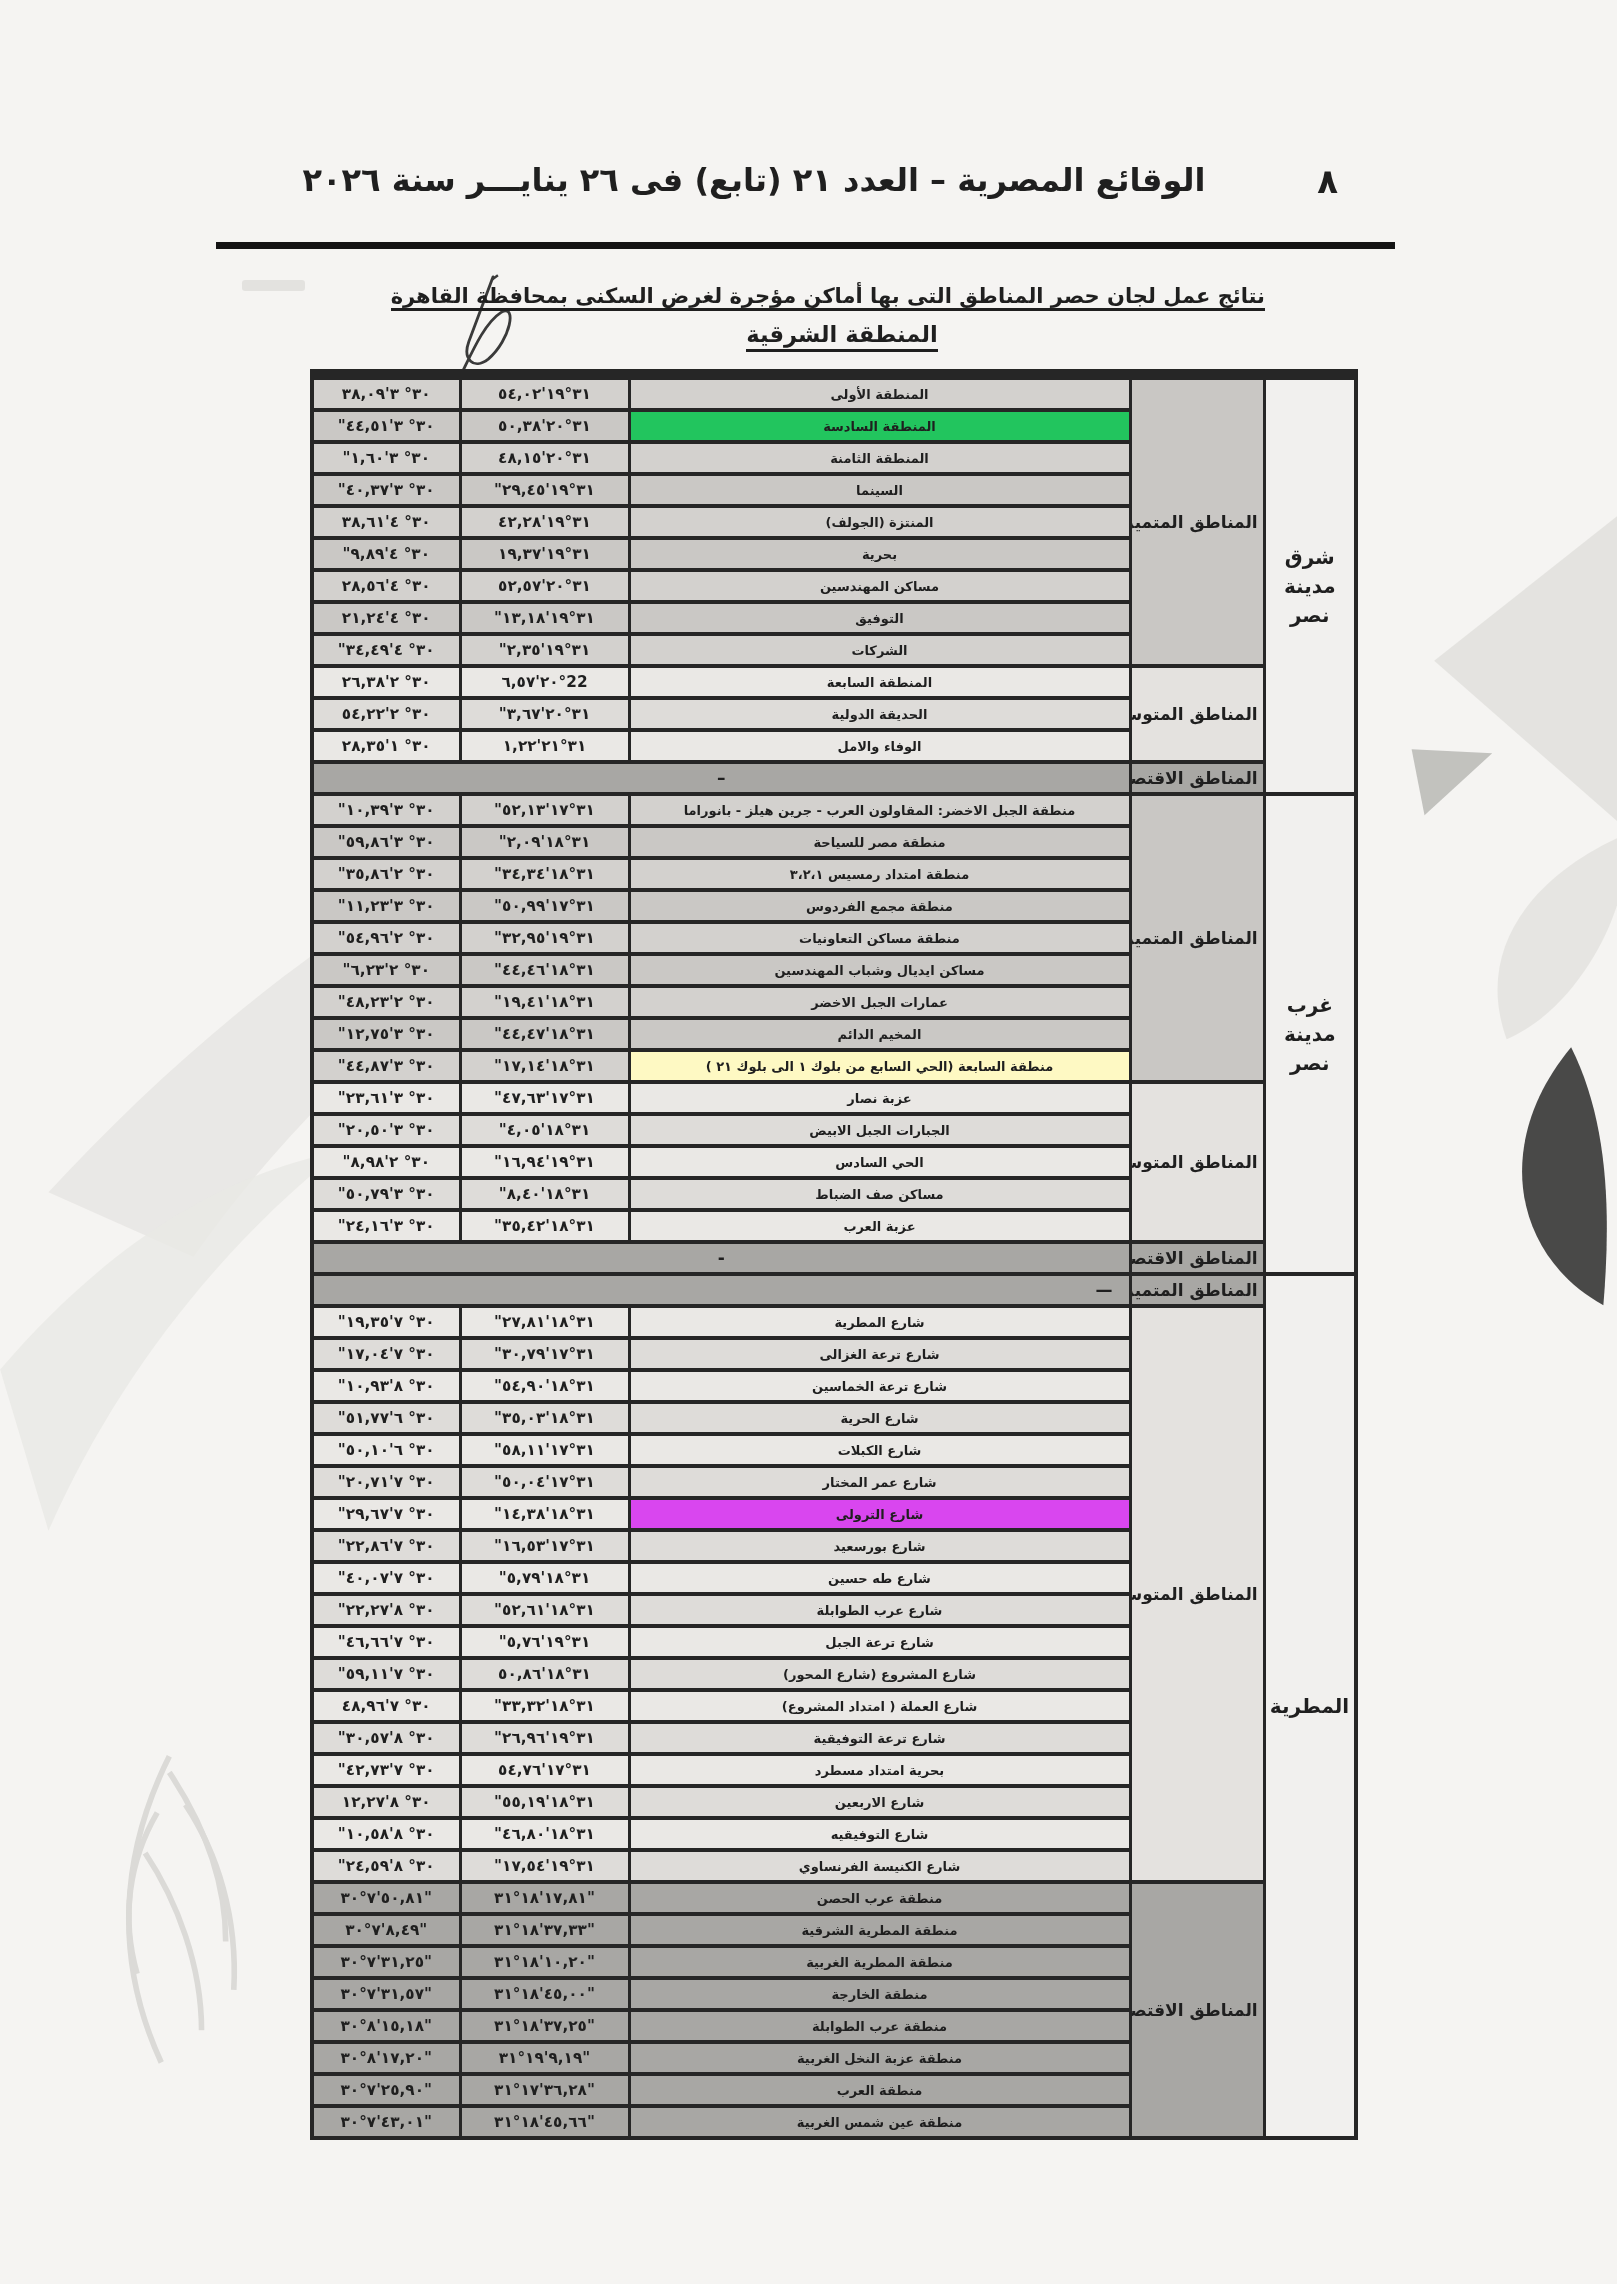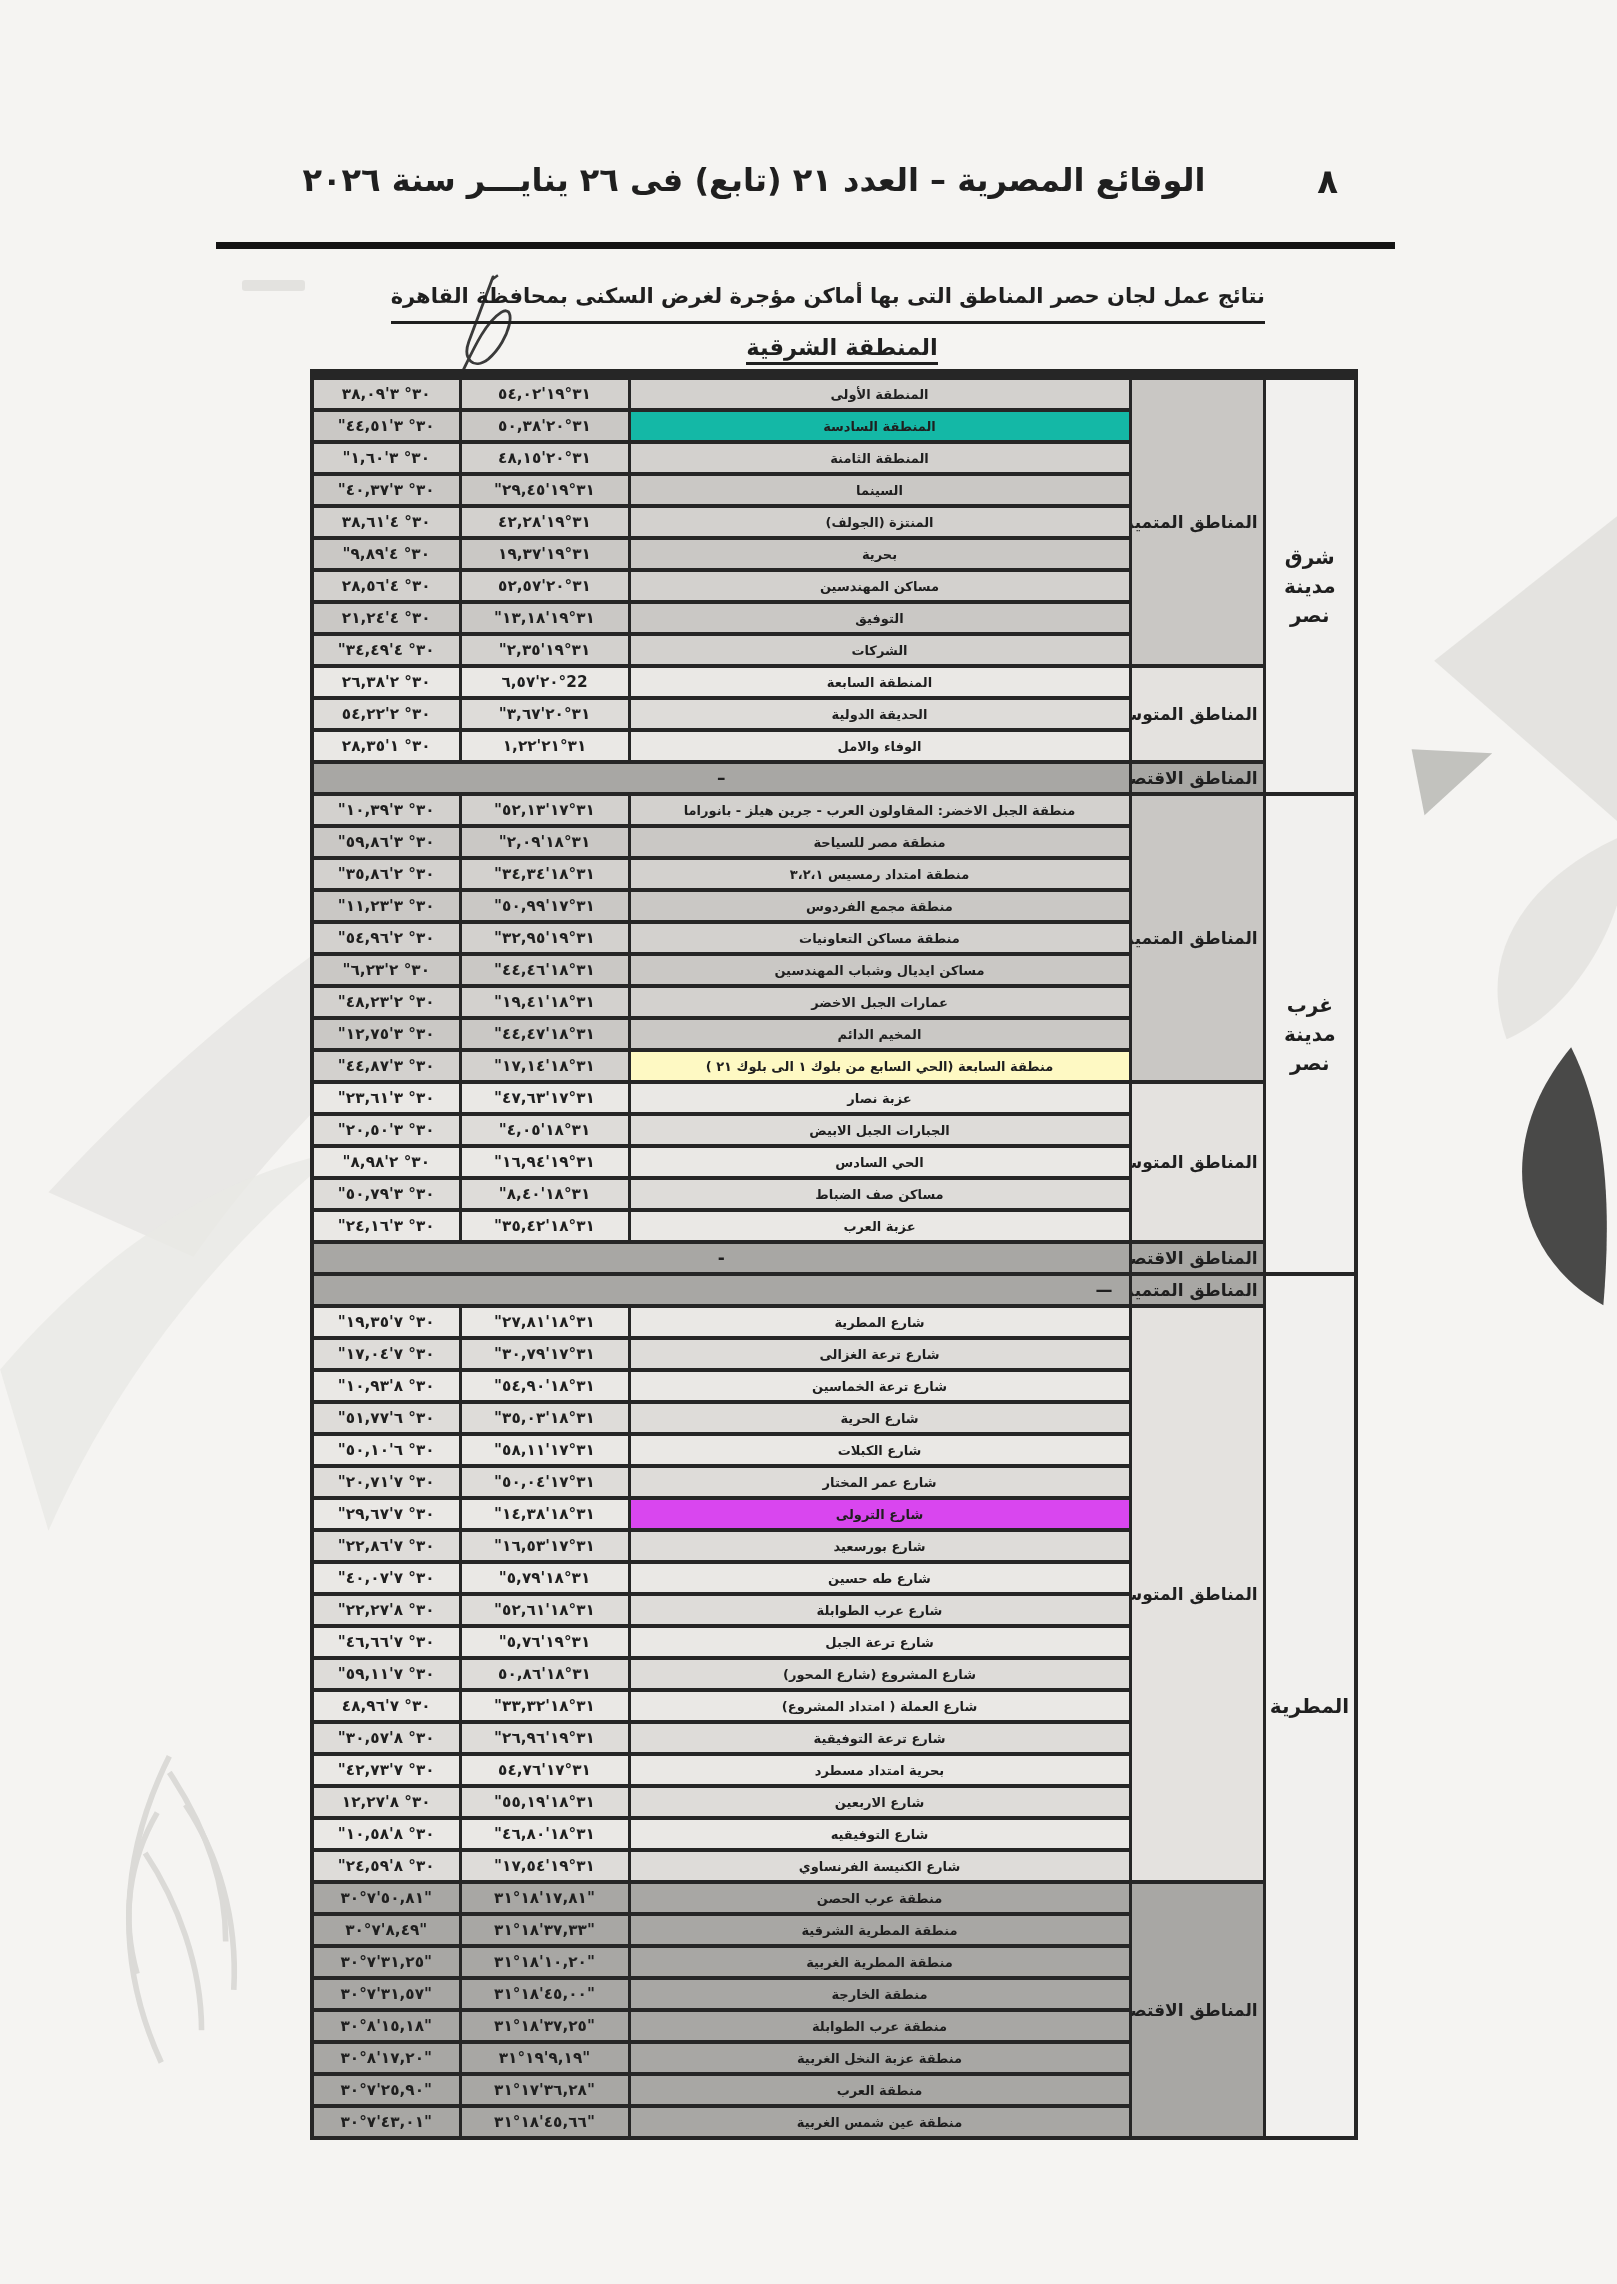--- a/index.html
+++ b/index.html
@@ -33,21 +33,21 @@
     background:#141414;
   }
 
   
   .tbl-title{
     position:absolute;left:419px;top:284px;width:846px;
     text-align:center;direction:rtl;
   }
   .tbl-title .t1{
     display:inline-block;font-size:21px;font-weight:bold;
-    border-bottom:3.2px solid #1f1f1f;padding-bottom:13px;white-space:nowrap;
+    border-bottom:3.2px solid #1f1f1f;padding-bottom:0;white-space:nowrap;
   }
   .tbl-title .t2{
     display:inline-block;margin-top:9.7px;font-size:22.6px;font-weight:bold;
     border-bottom:3.2px solid #1f1f1f;padding-bottom:2.4px;
   }
   .signature{position:absolute;left:451px;top:272px;}
   .corner-mark{position:absolute;left:242px;top:280px;width:63px;height:11.3px;
     background:#e3e2df;border-radius:3.2px;}
 
   
@@ -124,21 +124,21 @@
       <tbody id="tbody">
           <tr>
             <td class="c-region" rowspan="13" style="background: rgb(241, 240, 238);">شرق مدينة
 نصر</td>
             <td class="c-cat" rowspan="9" style="background: rgb(201, 199, 196);">المناطق المتميزة</td>
             <td class="c-name" style="background: rgb(211, 209, 206);">المنطقة الأولى</td>
             <td class="c-lon" style="background: rgb(211, 209, 206);"><span class="coord">٥٤,٠٢'١٩°٣١</span></td>
             <td class="c-lat" style="background: rgb(211, 209, 206);"><span class="coord">٣٨,٠٩'٣ °٣٠</span></td>
           </tr>
           <tr>
-            <td class="c-name" style="background: #14b8a6; margin-top: 44px;">المنطقة السادسة</td>
+            <td class="c-name" style="background: #22c55e; margin-top: 44px;">المنطقة السادسة</td>
             <td class="c-lon" style="background: rgb(202, 200, 197);"><span class="coord">٥٠,٣٨'٢٠°٣١</span></td>
             <td class="c-lat" style="background: rgb(202, 200, 197);"><span class="coord">"٤٤,٥١'٣ °٣٠</span></td>
           </tr>
           <tr>
             <td class="c-name" style="background: rgb(211, 209, 206);">المنطقة الثامنة</td>
             <td class="c-lon" style="background: rgb(211, 209, 206);"><span class="coord">٤٨,١٥'٢٠°٣١</span></td>
             <td class="c-lat" style="background: rgb(211, 209, 206);"><span class="coord">"١,٦٠'٣ °٣٠</span></td>
           </tr>
           <tr>
             <td class="c-name" style="background: rgb(202, 200, 197);">السينما</td>

